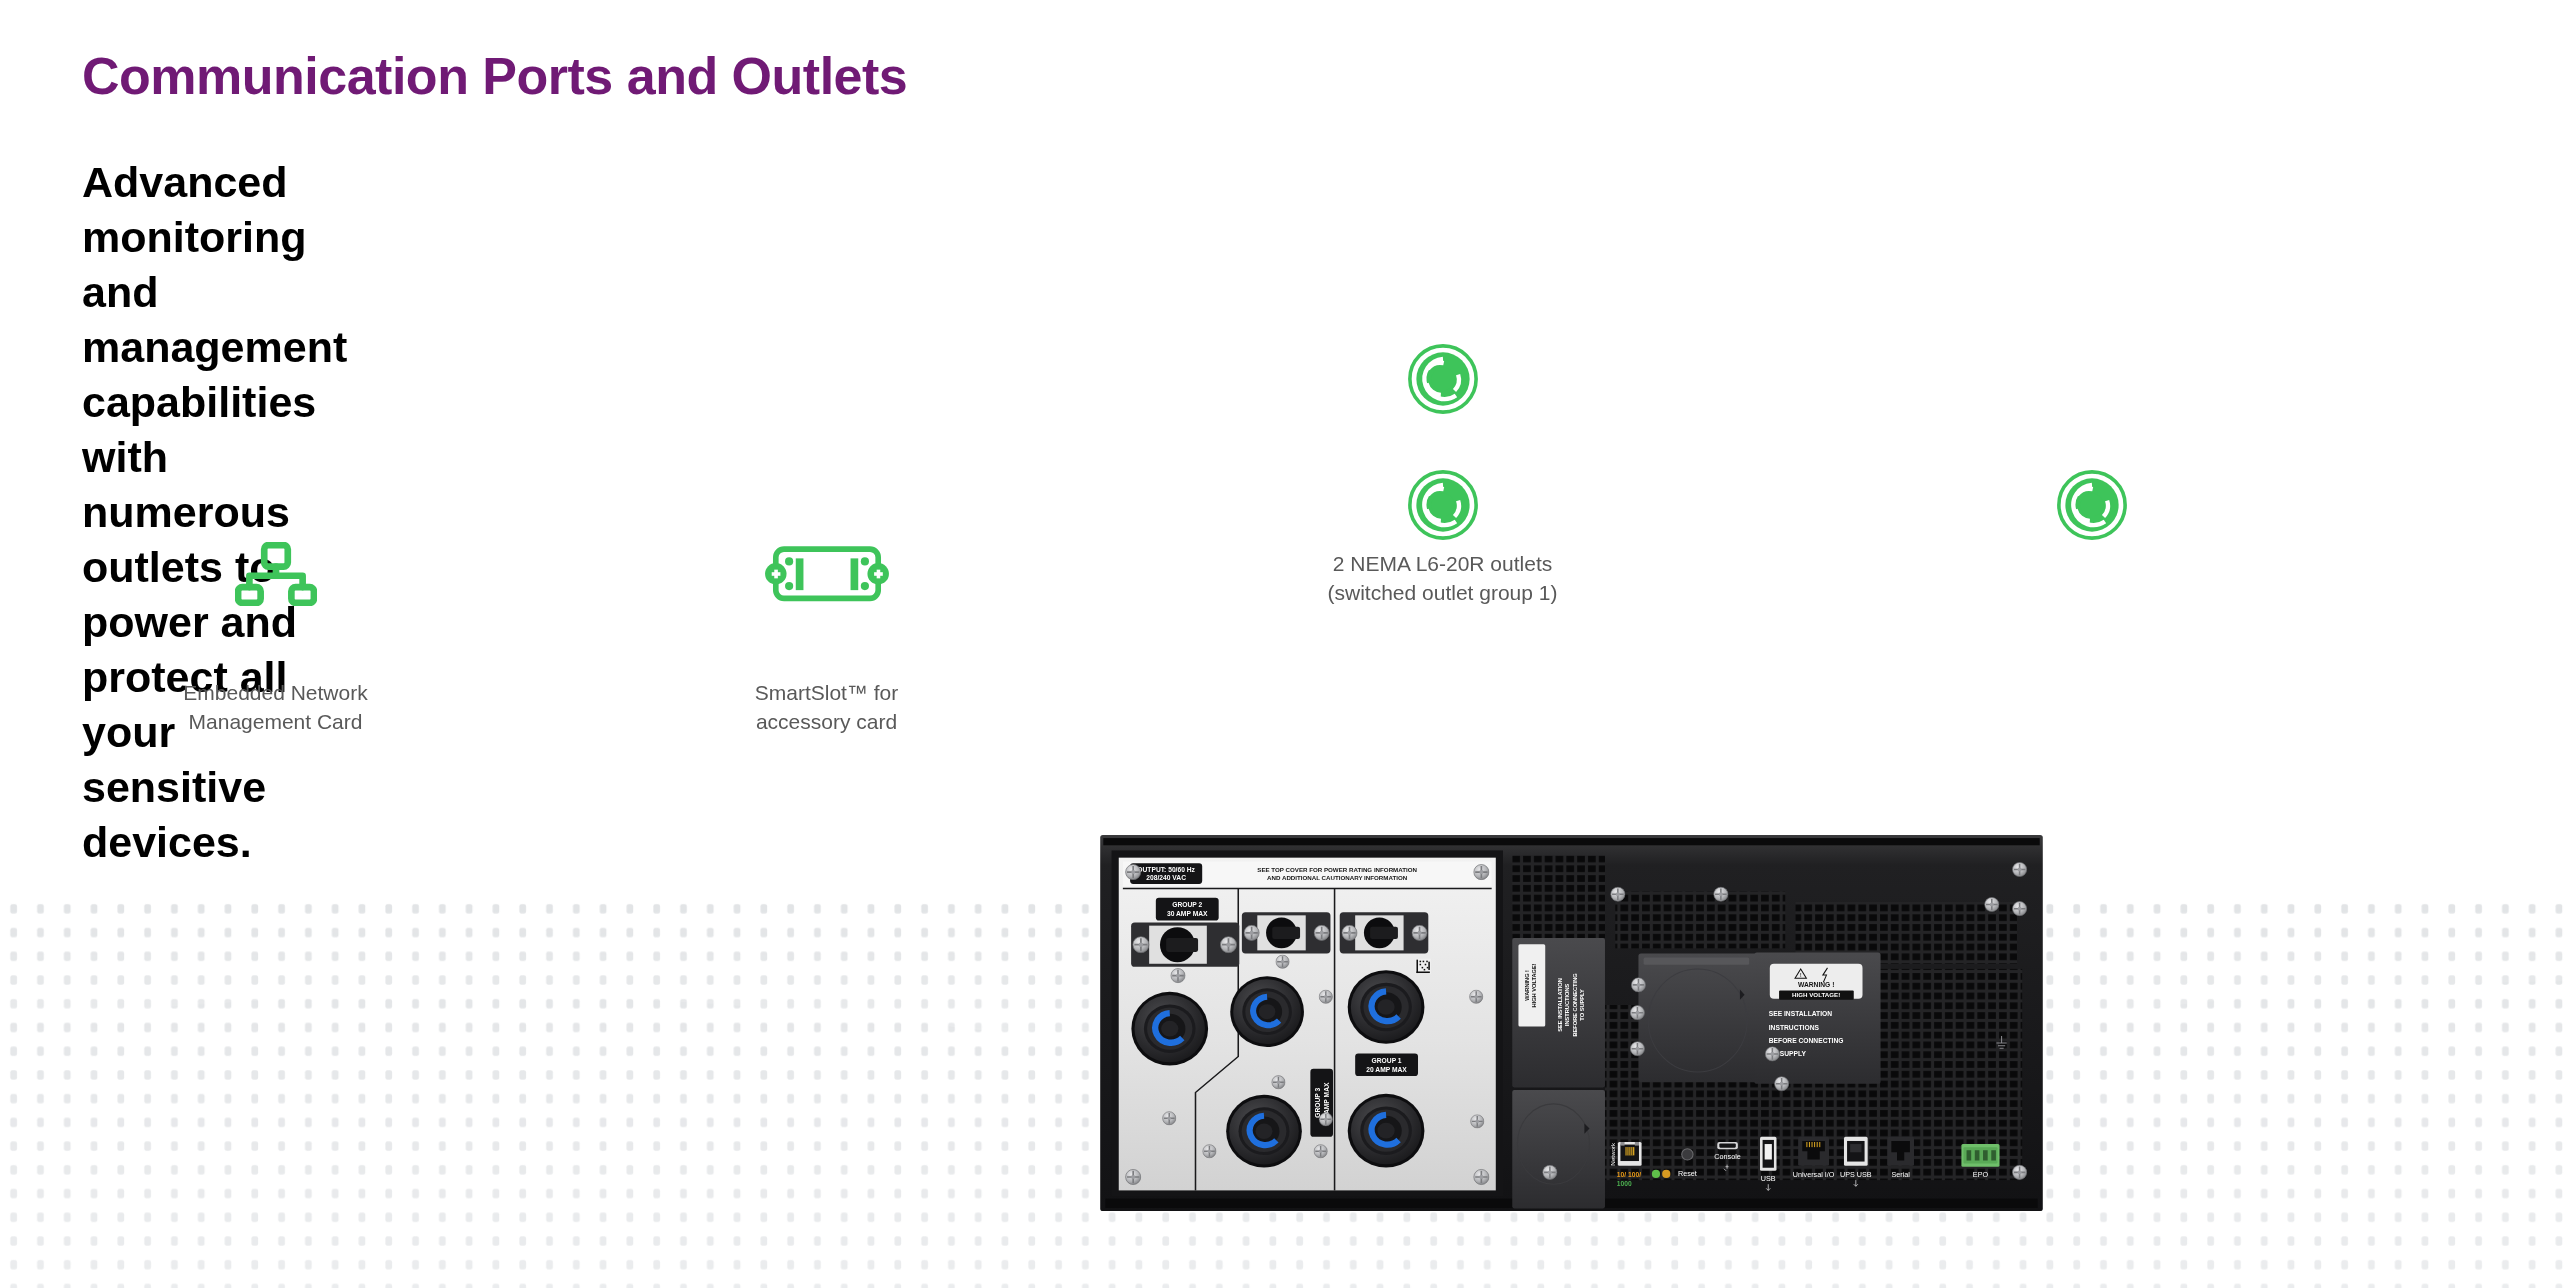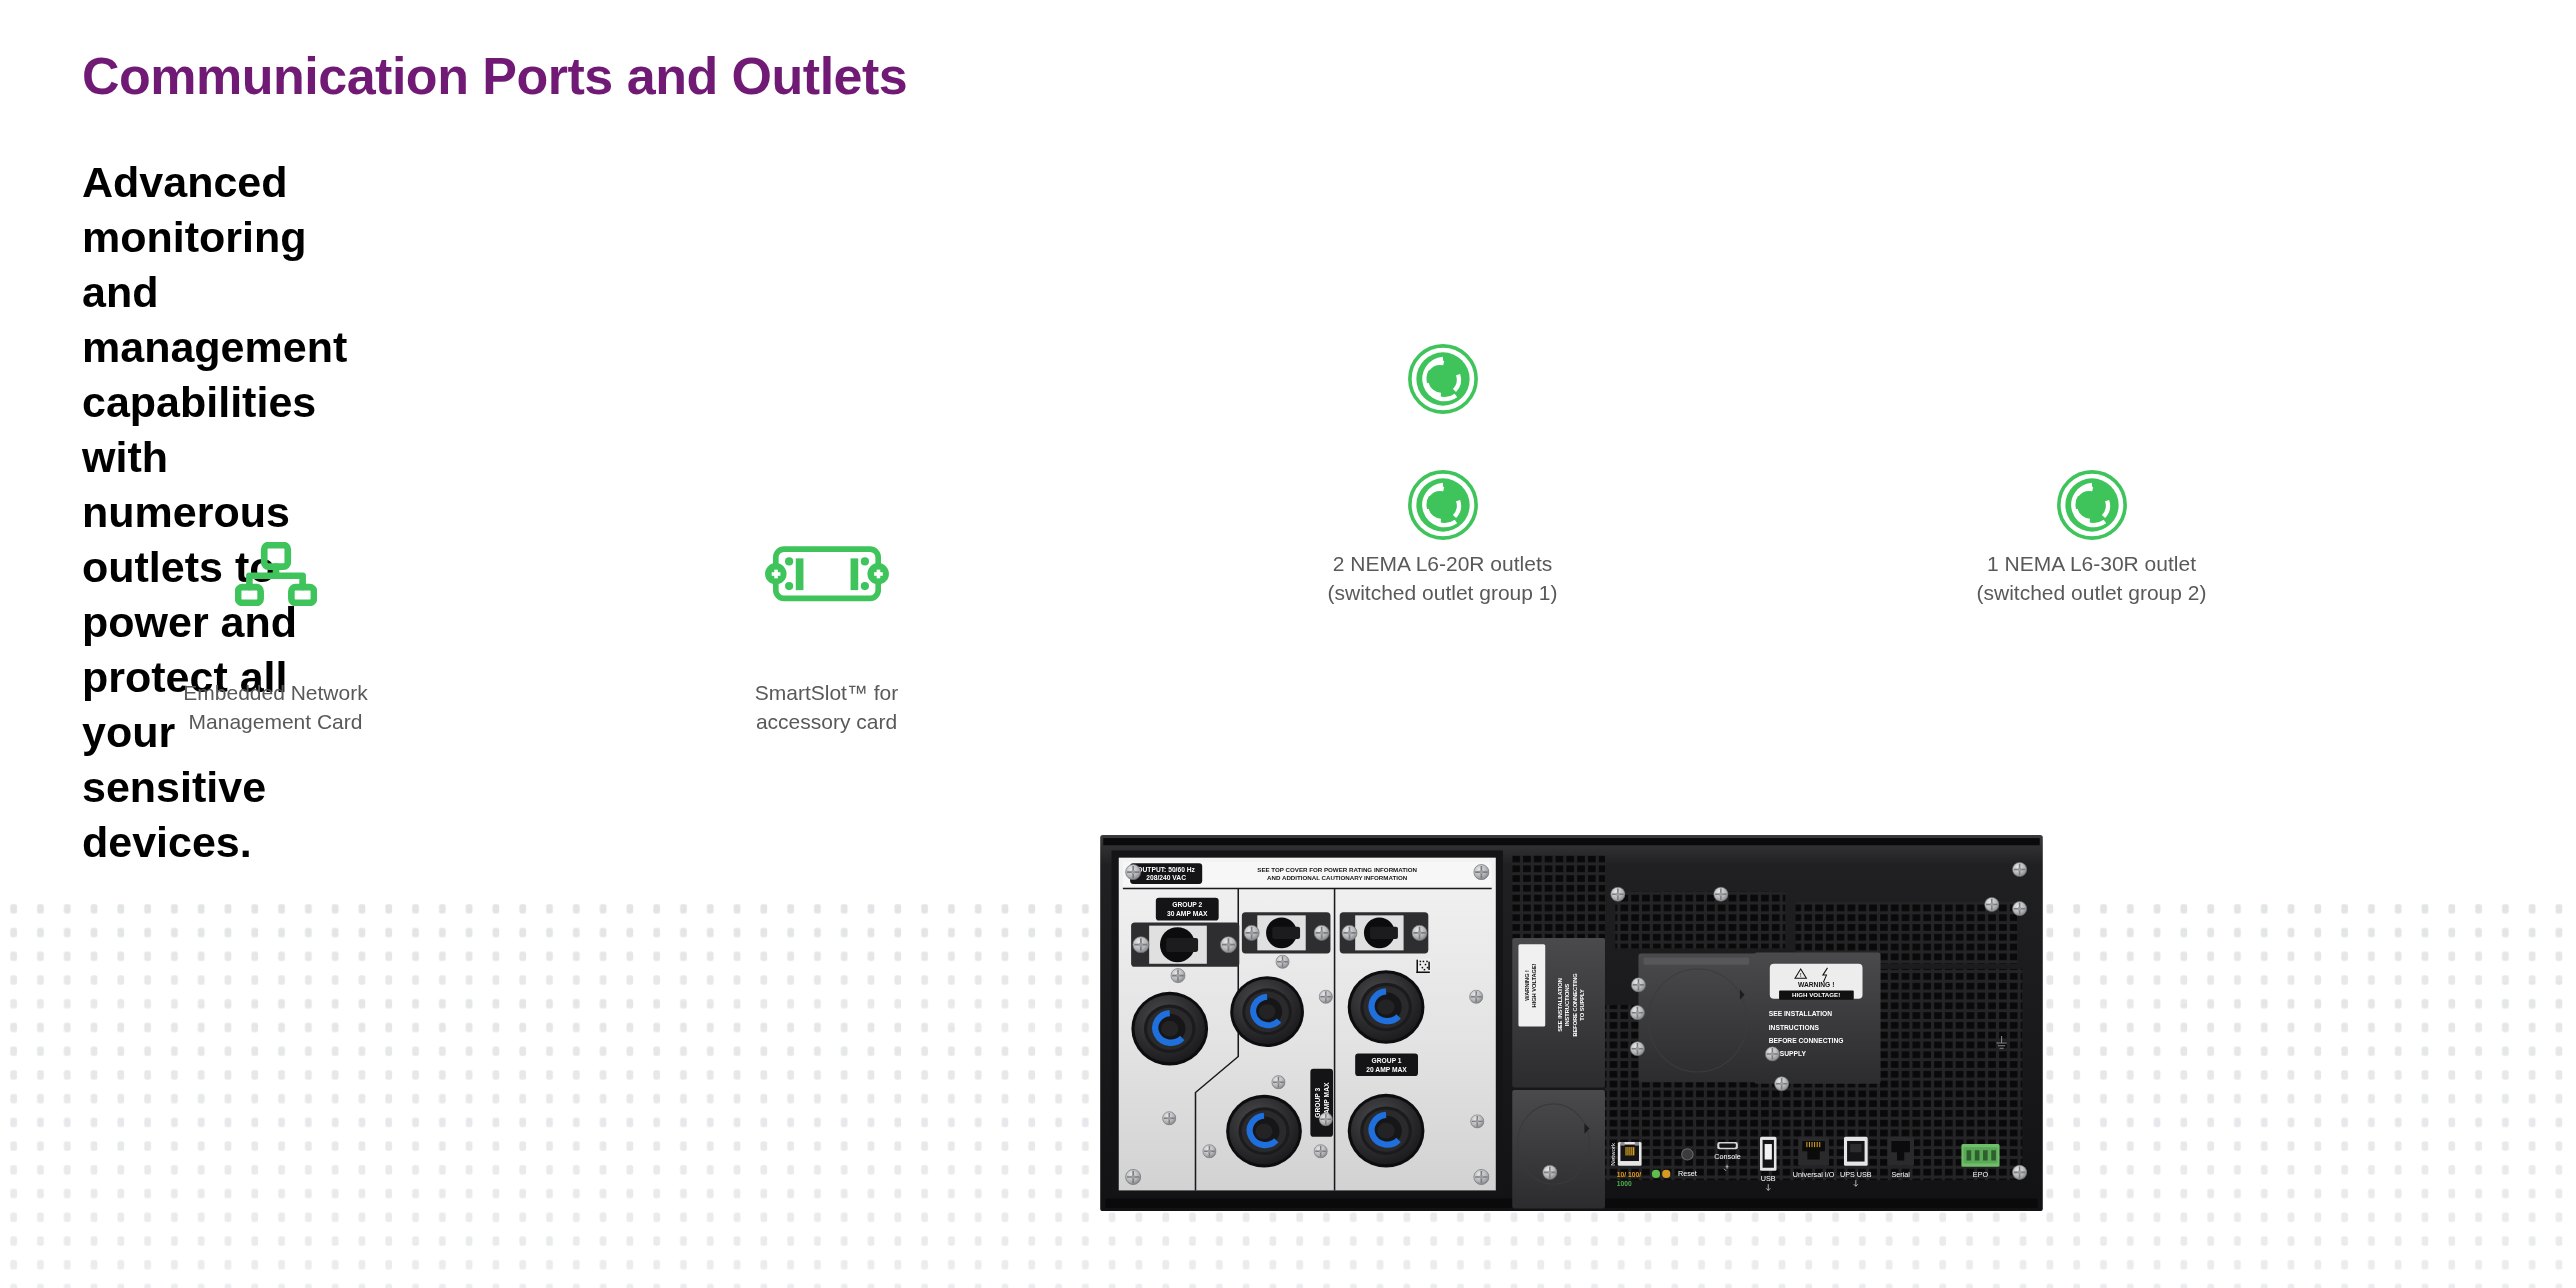--- a/index.html
+++ b/index.html
@@ -188,22 +188,20 @@
           </g>
           <g fill="none" stroke="#ffffff" stroke-width="6" stroke-linecap="butt">
             <path d="M29,36 A22,22 0 0,1 51,28"></path>
             <path d="M27,56 A22,22 0 0,0 47,72"></path>
             <path d="M71,44 A22,22 0 0,1 66,66"></path>
           </g>
           <circle cx="50" cy="50" r="16" fill="#3ec45a"></circle>
         </svg>
       </span>
     </div>
-    <div class="feature-label lbl-row">1 NEMA L6-30R outlet
-(switched outlet group 2)</div>
   </div>
 
   <div class="feature" id="feat-g3">
     <div class="icon-slot two" style="height:201px;">
       
       
     </div>
     <div class="feature-label lbl-row">2 NEMA L6-30R outlets
 (switched outlet group 3)</div>
   </div>

